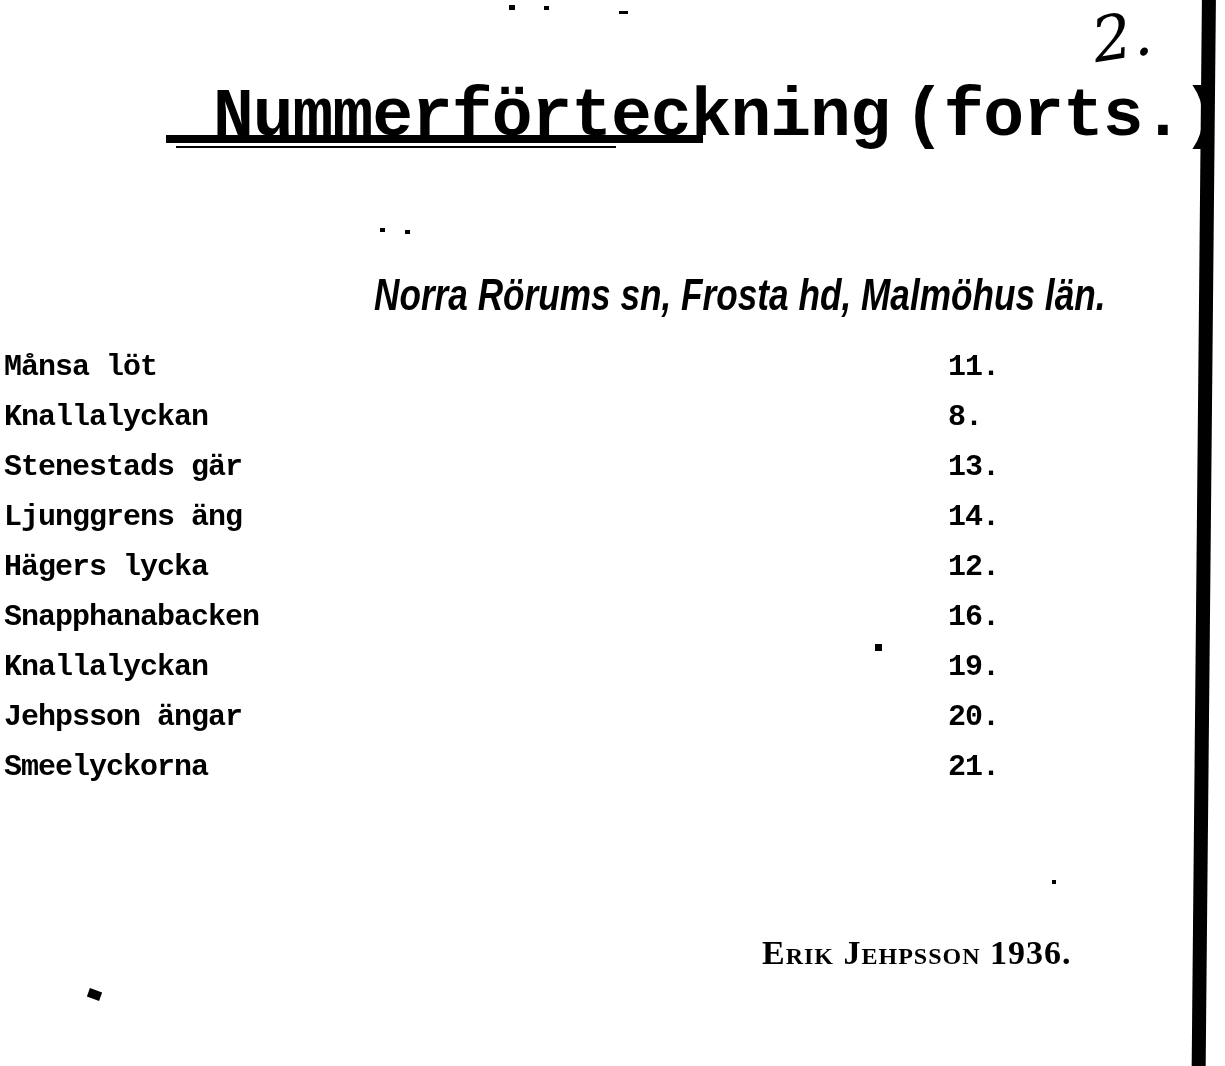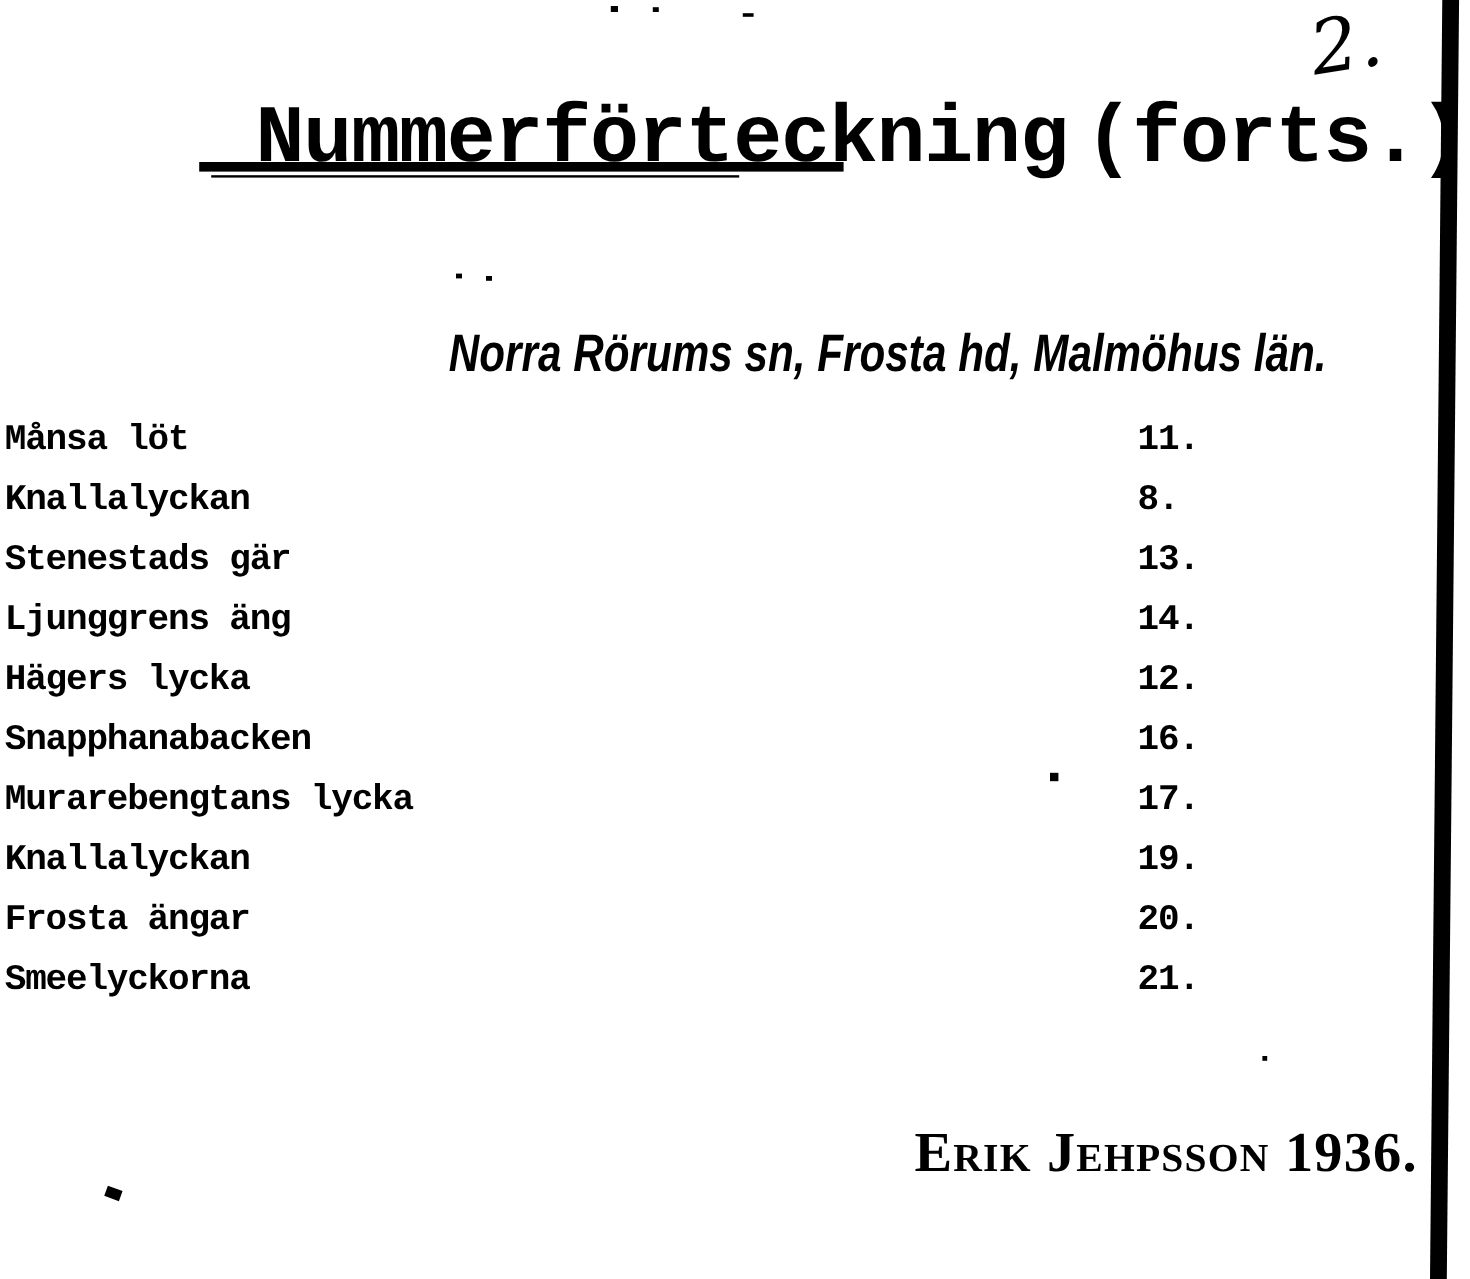--- a/index.html
+++ b/index.html
@@ -72,21 +72,21 @@
   }
   .row .num {
     position: absolute; left: 944px; top: 0;
   }
   
   .signature {
     position: absolute; left: 762px; top: 934px;
     font-family: "Liberation Serif", "DejaVu Serif", serif;
     font-weight: bold;
     font-variant: small-caps;
-    font-size: 47px;
+    font-size: 34px;
     letter-spacing: 1px;
     white-space: nowrap;
   }
   
   .scanbar {
     position: absolute; left: 1202px; top: -10px;
     width: 14px; height: 1096px;
     background: #000;
     transform: rotate(0.55deg);
     transform-origin: top left;
@@ -136,29 +136,25 @@
     </div>
     <div class="row">
       <span class="nm">Hägers lycka</span>
       <span class="num">12.</span>
     </div>
     <div class="row">
       <span class="nm">Snapphanabacken</span>
       <span class="num">16.</span>
     </div>
     <div class="row">
-      <span class="nm">Murarebengtans lycka</span>
-      <span class="num">17.</span>
-    </div>
-    <div class="row">
       <span class="nm">Knallalyckan</span>
       <span class="num">19.</span>
     </div>
     <div class="row">
-      <span class="nm">Frosta ängar</span>
+      <span class="nm">Jehpsson ängar</span>
       <span class="num">20.</span>
     </div>
     <div class="row">
       <span class="nm">Smeelyckorna</span>
       <span class="num">21.</span>
     </div>
   </div>
 
   <div class="signature">Erik Jehpsson 1936.</div>
 

